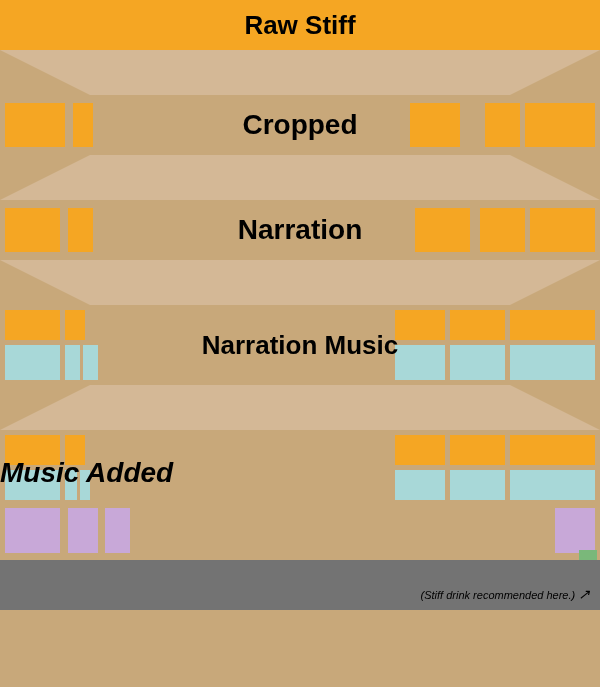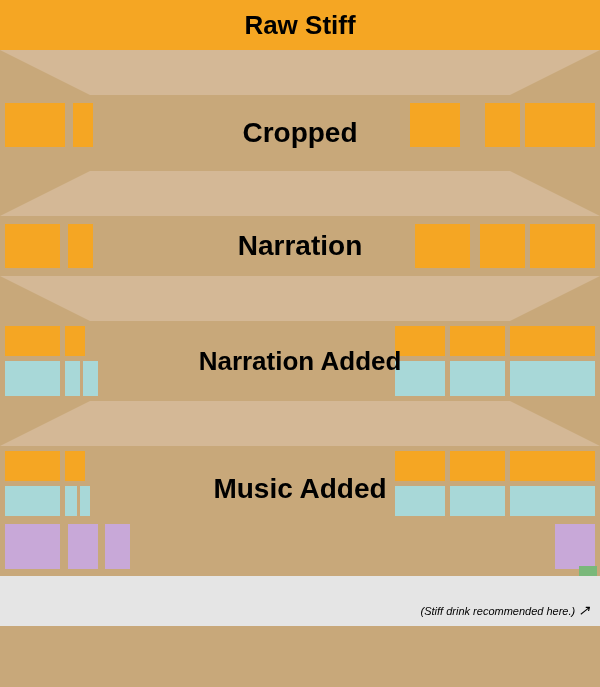--- a/index.html
+++ b/index.html
@@ -80,21 +80,21 @@
 
 <div class="raw-audio-section">
   <span class="section-label">Raw Stiff</span>
 </div>
 
 <div style="position:relative; height:45px; background:#d4b896; overflow:hidden;">
   <div style="position:absolute; top:0; left:0; width:100%; height:100%; background:#c8a87a;"></div>
   <div style="position:absolute; top:0; left:0; width:100%; height:100%; background:#d4b896; clip-path: polygon(0% 0%, 100% 0%, 85% 100%, 15% 100%);"></div>
 </div>
 
-<div style="position:relative; height:76px; background:#c8a87a;">
+<div style="position:relative; height:60px; background:#c8a87a;">
 
   <div class="block" style="left:5px; top:8px; width:60px; height:44px;"></div>
 
   <div class="divider" style="left:68px; top:8px; height:44px;"></div>
 
   <div class="block" style="left:73px; top:8px; width:20px; height:44px;"></div>
 
   <div style="position:absolute; top:0; left:0; width:100%; height:100%; display:flex; align-items:center; justify-content:center;">
     <span class="section-label" style="font-size:28px;">Cropped</span>
   </div>
@@ -143,21 +143,21 @@
   <div class="block-blue" style="left:5px; top:40px; width:55px; height:35px;"></div>
   <div class="block-blue" style="left:65px; top:40px; width:15px; height:35px;"></div>
   <div class="block-blue" style="left:83px; top:40px; width:15px; height:35px;"></div>
 
   <div class="divider" style="left:185px; top:5px; height:30px;"></div>
   <div class="divider" style="left:190px; top:5px; height:30px;"></div>
   <div class="divider" style="left:195px; top:5px; height:30px;"></div>
   <div class="divider" style="left:200px; top:5px; height:30px;"></div>
 
   <div style="position:absolute; top:0; left:0; width:100%; height:100%; display:flex; align-items:center; justify-content:center;">
-    <span class="section-label" style="font-size:26px;">Narration Added</span>
+    <span class="section-label" style="font-size:26px;">Narration Music</span>
   </div>
 
   <div class="block" style="right:155px; top:5px; width:50px; height:30px;"></div>
   <div class="block-blue" style="right:155px; top:40px; width:50px; height:35px;"></div>
 
   <div class="block" style="right:95px; top:5px; width:55px; height:30px;"></div>
   <div class="block-blue" style="right:95px; top:40px; width:55px; height:35px;"></div>
 
   <div class="block" style="right:5px; top:5px; width:85px; height:30px;"></div>
   <div class="block-blue" style="right:5px; top:40px; width:85px; height:35px;"></div>
@@ -180,35 +180,35 @@
   <div class="block-purple" style="left:5px; top:78px; width:55px; height:45px;"></div>
   <div class="block-purple" style="left:68px; top:78px; width:30px; height:45px;"></div>
   <div class="block-purple" style="left:105px; top:78px; width:25px; height:45px;"></div>
 
   <div class="divider" style="left:185px; top:5px; height:30px;"></div>
   <div class="divider" style="left:190px; top:5px; height:30px;"></div>
   <div class="divider" style="left:195px; top:5px; height:30px;"></div>
   <div class="divider" style="left:200px; top:5px; height:30px;"></div>
   <div class="divider" style="left:205px; top:5px; height:30px;"></div>
 
-  <div style="position:absolute; top:10px; left:0; width:100%; height:65px; display:flex; align-items:center; justify-content:center;">
+  <div style="position:absolute; top:10px; left:0; width:100%; height:65px; display:flex; align-items:center; justify-content:flex-start;font-style:italic;">
     <span class="section-label" style="font-size:28px;">Music Added</span>
   </div>
 
   <div class="block" style="right:155px; top:5px; width:50px; height:30px;"></div>
   <div class="block" style="right:95px; top:5px; width:55px; height:30px;"></div>
   <div class="block" style="right:5px; top:5px; width:85px; height:30px;"></div>
 
   <div class="block-blue" style="right:155px; top:40px; width:50px; height:30px;"></div>
   <div class="block-blue" style="right:95px; top:40px; width:55px; height:30px;"></div>
   <div class="block-blue" style="right:5px; top:40px; width:85px; height:30px;"></div>
 
   <div class="block-purple" style="right:5px; top:78px; width:40px; height:45px;"></div>
 
   <div class="block-green" style="right:3px; top:120px; width:18px; height:22px;"></div>
 </div>
 
-<div style="position:relative; height:50px; background:#e5e5e5;padding-left:28px;">
+<div style="position:relative; height:50px; background:#737373;padding-left:28px;">
   <span class="note-text">
     <span>(Stiff drink recommended here.)</span>
     <span class="arrow"> ↗</span>
   </span>
 </div>
 
 </body></html>

